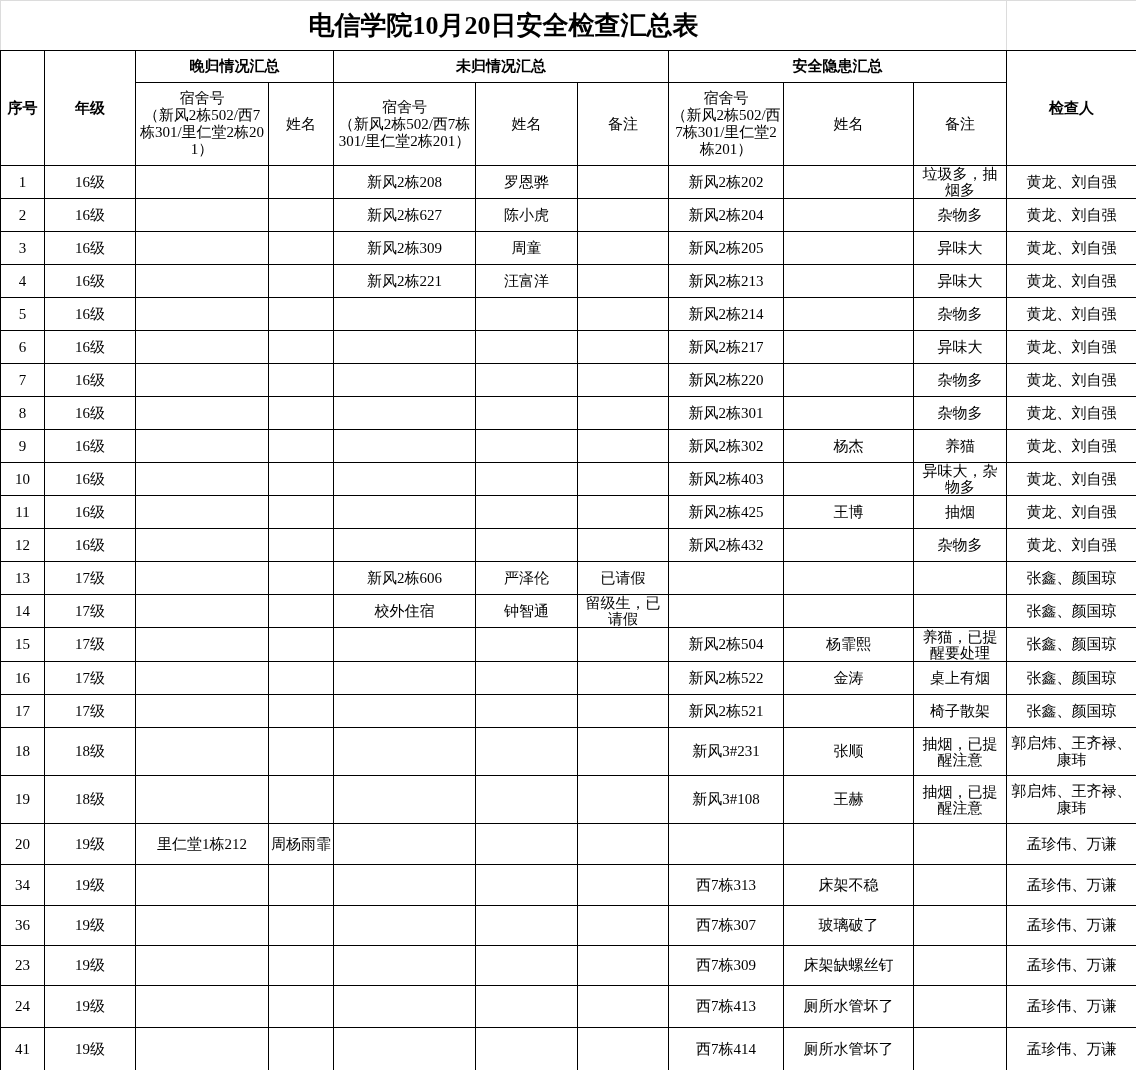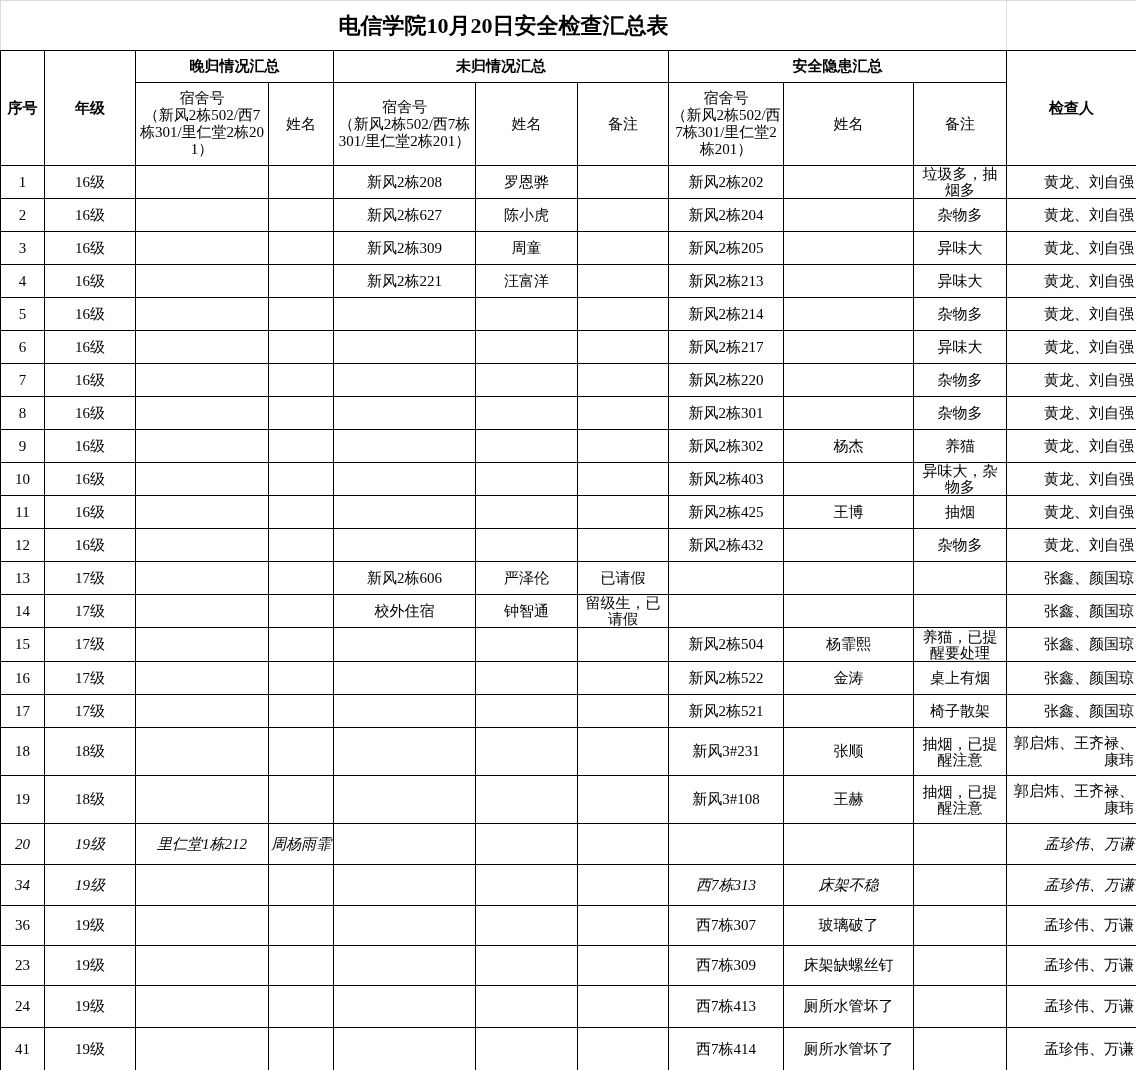--- a/index.html
+++ b/index.html
@@ -21,34 +21,34 @@
     font-weight:normal;
     word-break:break-all;
   }
   
   tr.title-row td{
     border:1px solid #dcdcdc;
     border-bottom:1px solid #000;
     height:49px;
   }
   tr.title-row td.title-cell{
-    font-size:22px;
+    font-size:26px;
     font-weight:bold;
   }
   tr.group-row th{height:31px;font-weight:bold;}
   tr.sub-row th{height:82px;white-space:pre-wrap;line-height:17px;}
   tbody tr{height:33px;}
   tbody tr:nth-child(15){height:34px;}
   tbody tr:nth-child(18),tbody tr:nth-child(19){height:48px;}
-  tbody tr:nth-child(20),tbody tr:nth-child(21){height:41px;font-style:italic;}
+  tbody tr:nth-child(20),tbody tr:nth-child(21){height:41px;}
   tbody tr:nth-child(22),tbody tr:nth-child(23){height:40px;}
   tbody tr:nth-child(24){height:42px;}
   tbody tr:nth-child(25){height:43px;}
   td.c-nr_remark,td.c-hz_remark{line-height:16px;}
-  td.c-inspector{line-height:17px;text-align:right;}
+  td.c-inspector{line-height:17px;}
 </style>
 </head>
 <body>
 
 <div class="sheet">
   <table>
     <colgroup>
       <col style="width:44px">
         <col style="width:91px">
         <col style="width:133px">

